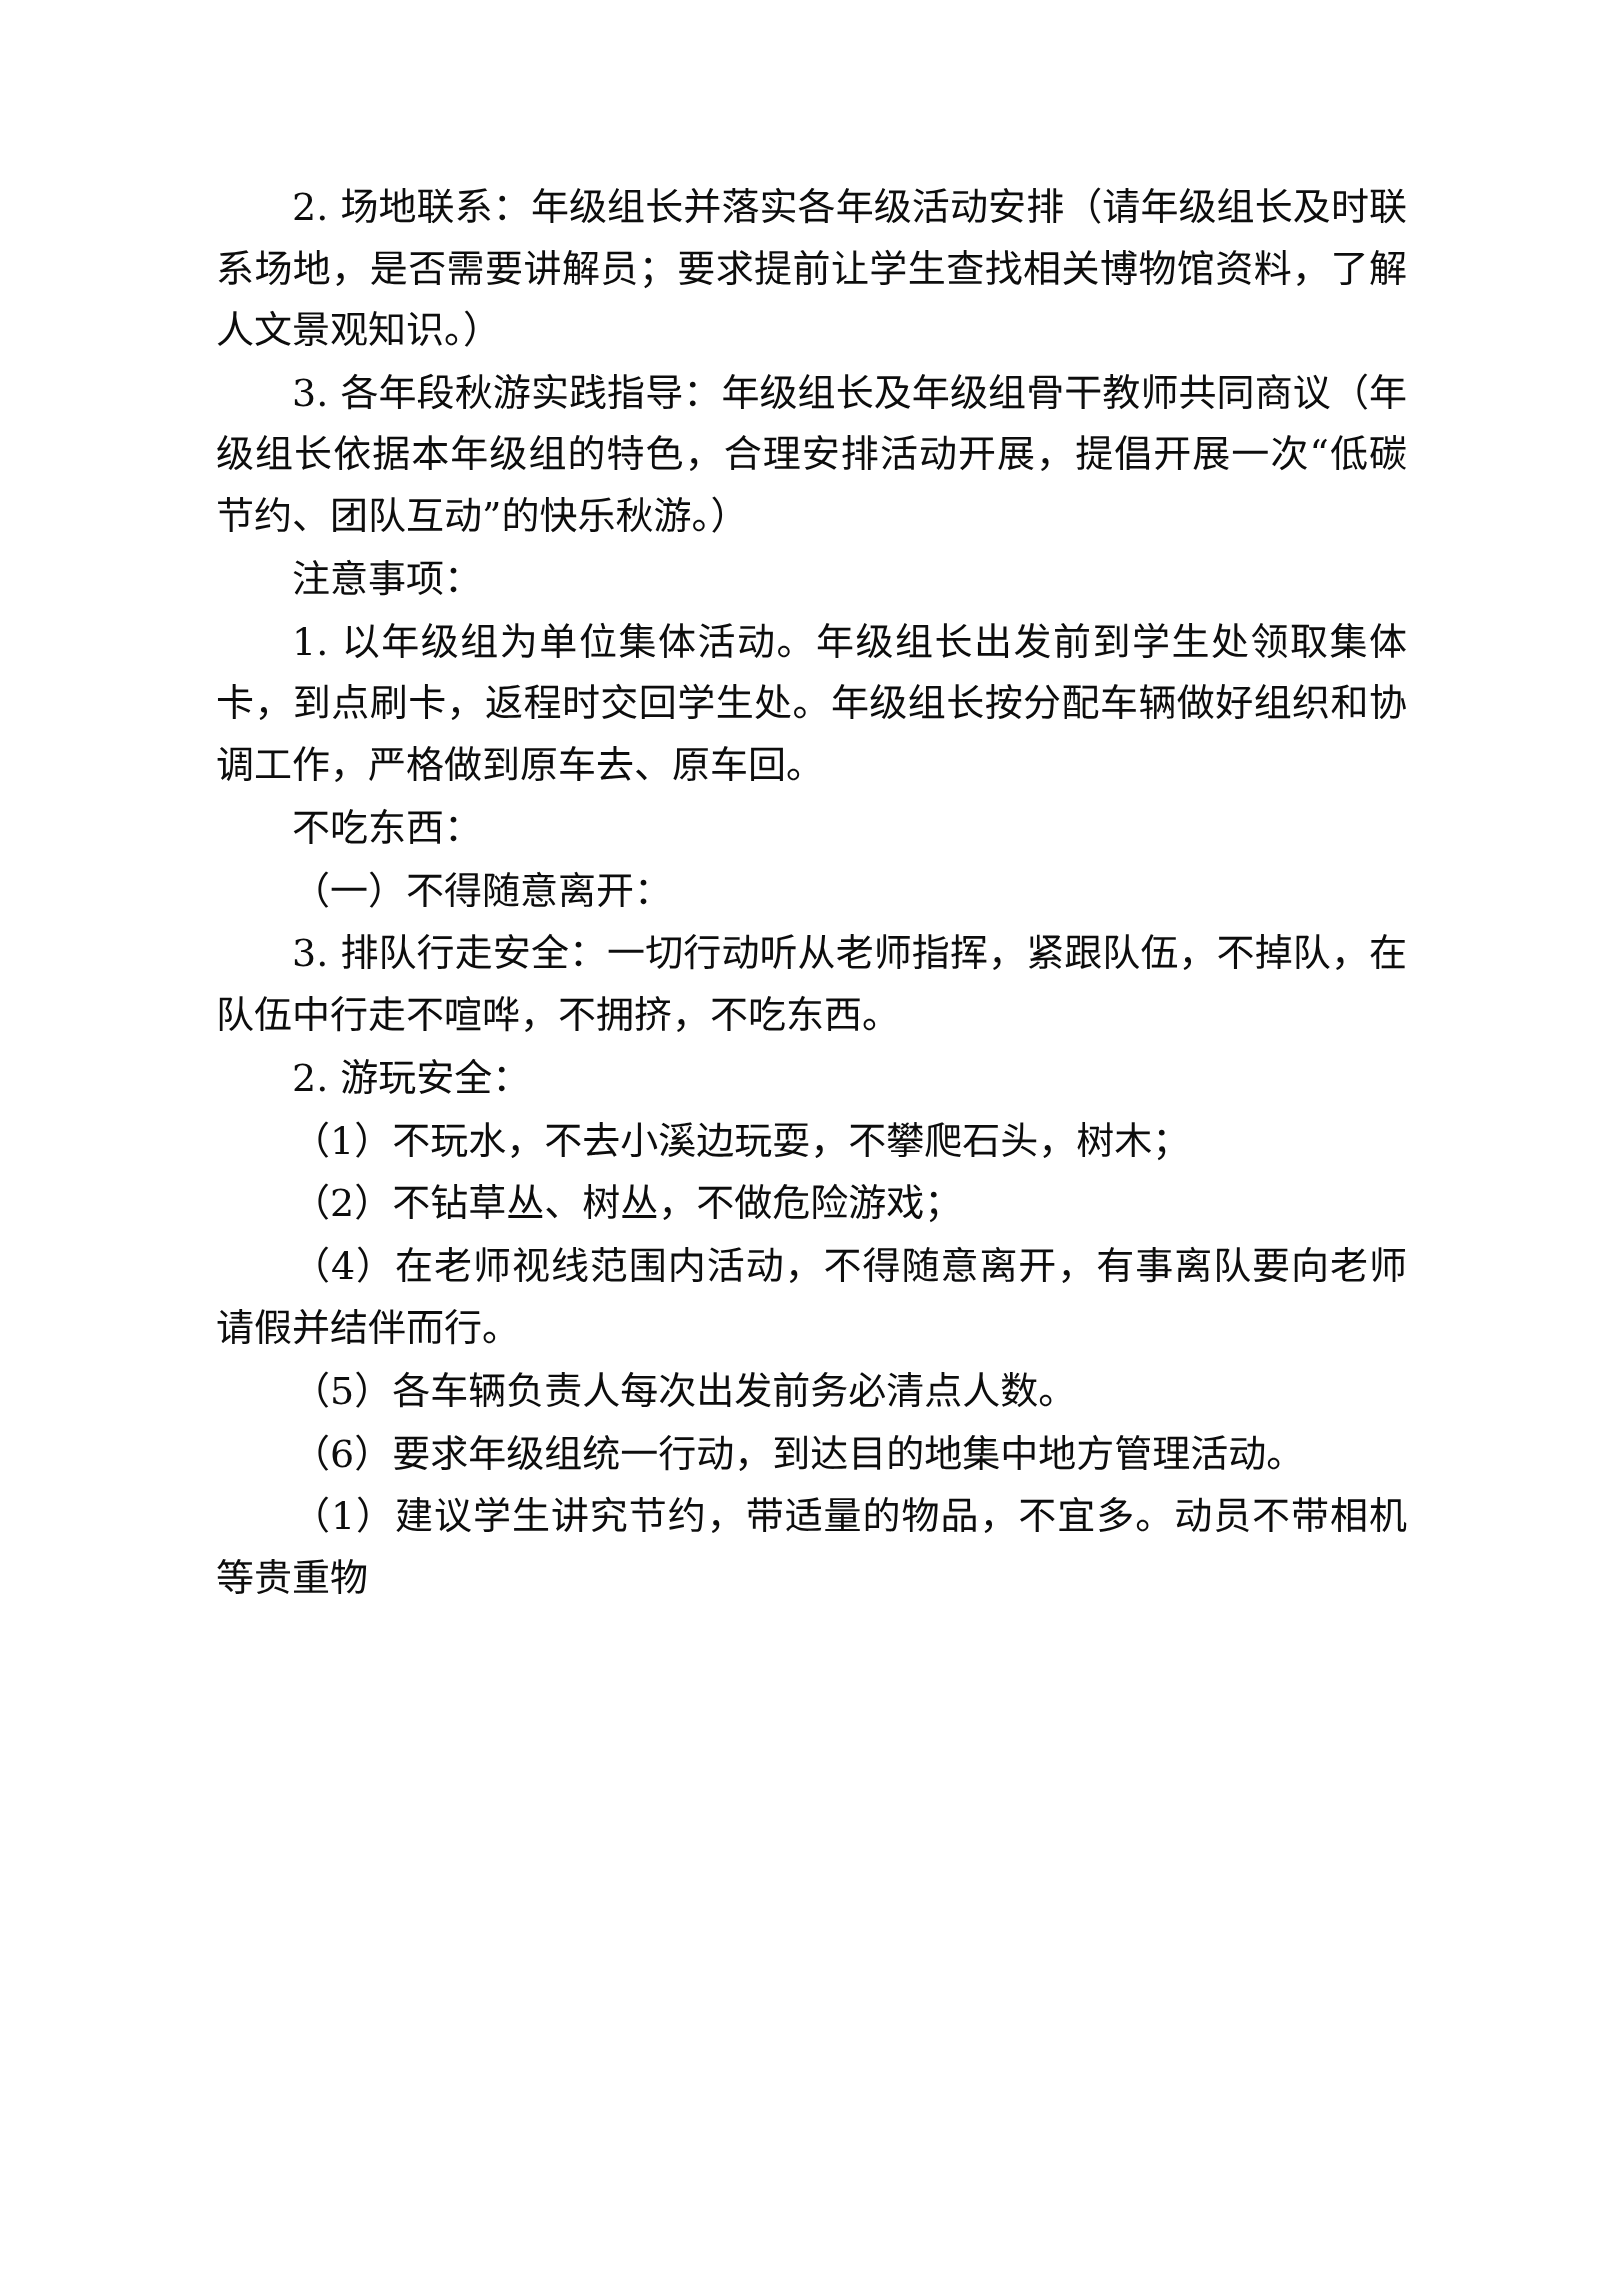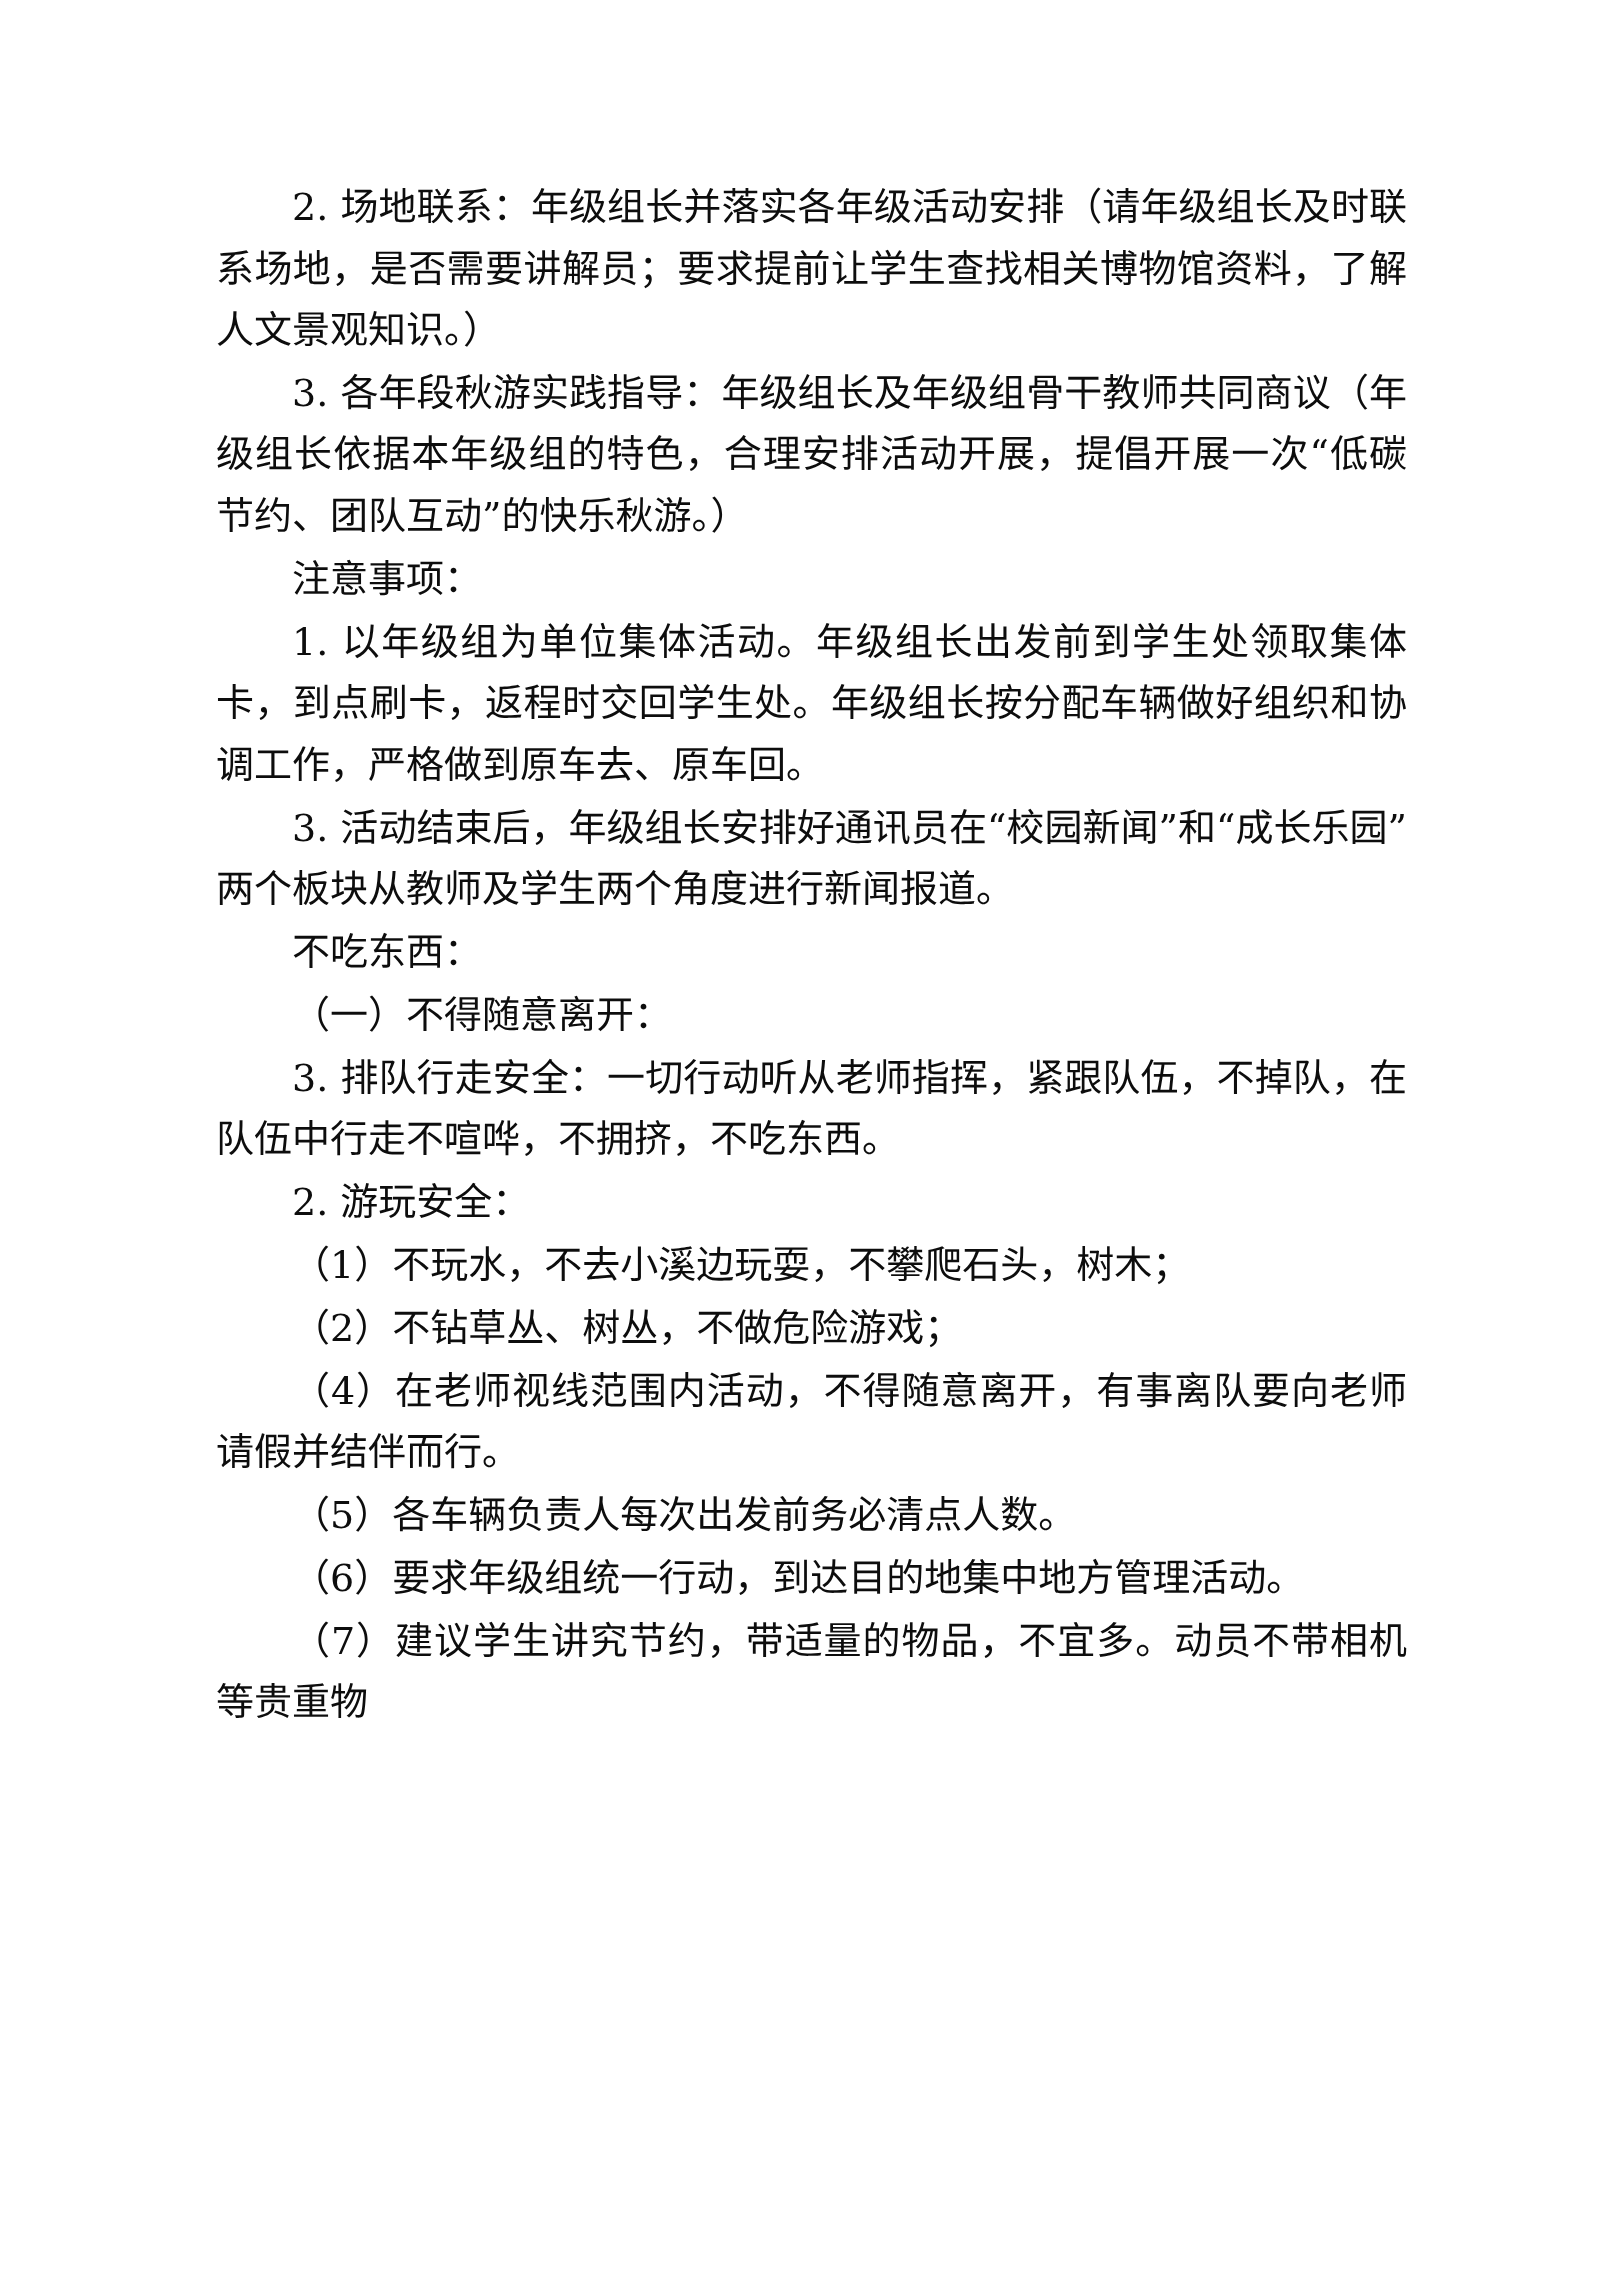--- a/index.html
+++ b/index.html
@@ -33,27 +33,26 @@
 </head>
 <body>
 
 <div class="page">
   <div class="doc-body">
 
     <p class="para">2. 场地联系：年级组长并落实各年级活动安排（请年级组长及时联系场地，是否需要讲解员；要求提前让学生查找相关博物馆资料，了解人文景观知识。）</p>
     <p class="para">3. 各年段秋游实践指导：年级组长及年级组骨干教师共同商议（年级组长依据本年级组的特色，合理安排活动开展，提倡开展一次“低碳节约、团队互动”的快乐秋游。）</p>
     <p class="para">注意事项：</p>
     <p class="para">1. 以年级组为单位集体活动。年级组长出发前到学生处领取集体卡，到点刷卡，返程时交回学生处。年级组长按分配车辆做好组织和协调工作，严格做到原车去、原车回。</p>
-    <p class="para">3. 活动结束后，年级组长安排好通讯员在“校园新闻”和“成长乐园”两个板块从教师及学生两个角度进行新闻报道。</p>
     <p class="para">不吃东西：</p>
     <p class="para">（一）不得随意离开：</p>
     <p class="para">3. 排队行走安全：一切行动听从老师指挥，紧跟队伍，不掉队，在队伍中行走不喧哗，不拥挤，不吃东西。</p>
     <p class="para">2. 游玩安全：</p>
     <p class="para">（1）不玩水，不去小溪边玩耍，不攀爬石头，树木；</p>
     <p class="para">（2）不钻草丛、树丛，不做危险游戏；</p>
     <p class="para">（4）在老师视线范围内活动，不得随意离开，有事离队要向老师请假并结伴而行。</p>
     <p class="para">（5）各车辆负责人每次出发前务必清点人数。</p>
     <p class="para">（6）要求年级组统一行动，到达目的地集中地方管理活动。</p>
-    <p class="para">（7）建议学生讲究节约，带适量的物品，不宜多。动员不带相机等贵重物</p>
+    <p class="para">（1）建议学生讲究节约，带适量的物品，不宜多。动员不带相机等贵重物</p>
 
   </div>
 </div>
 
 
 </body></html>

